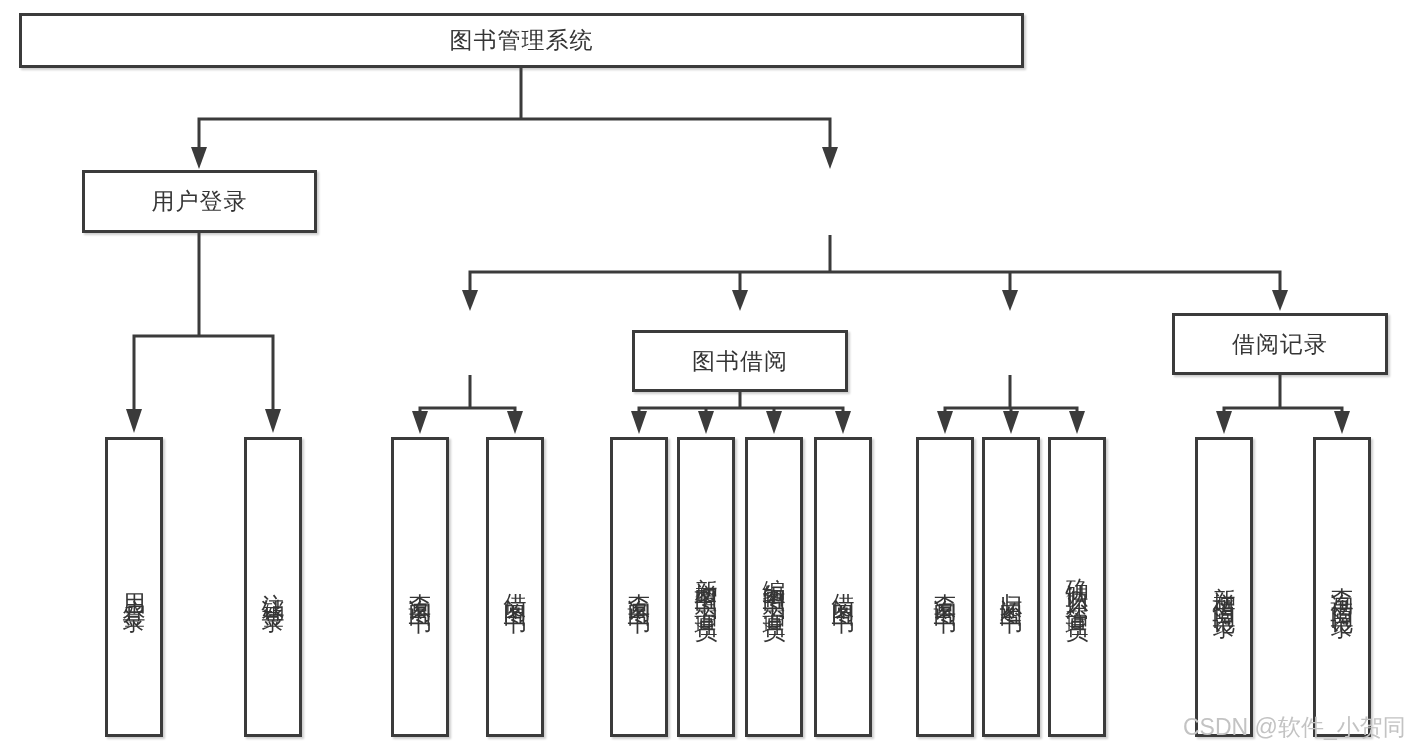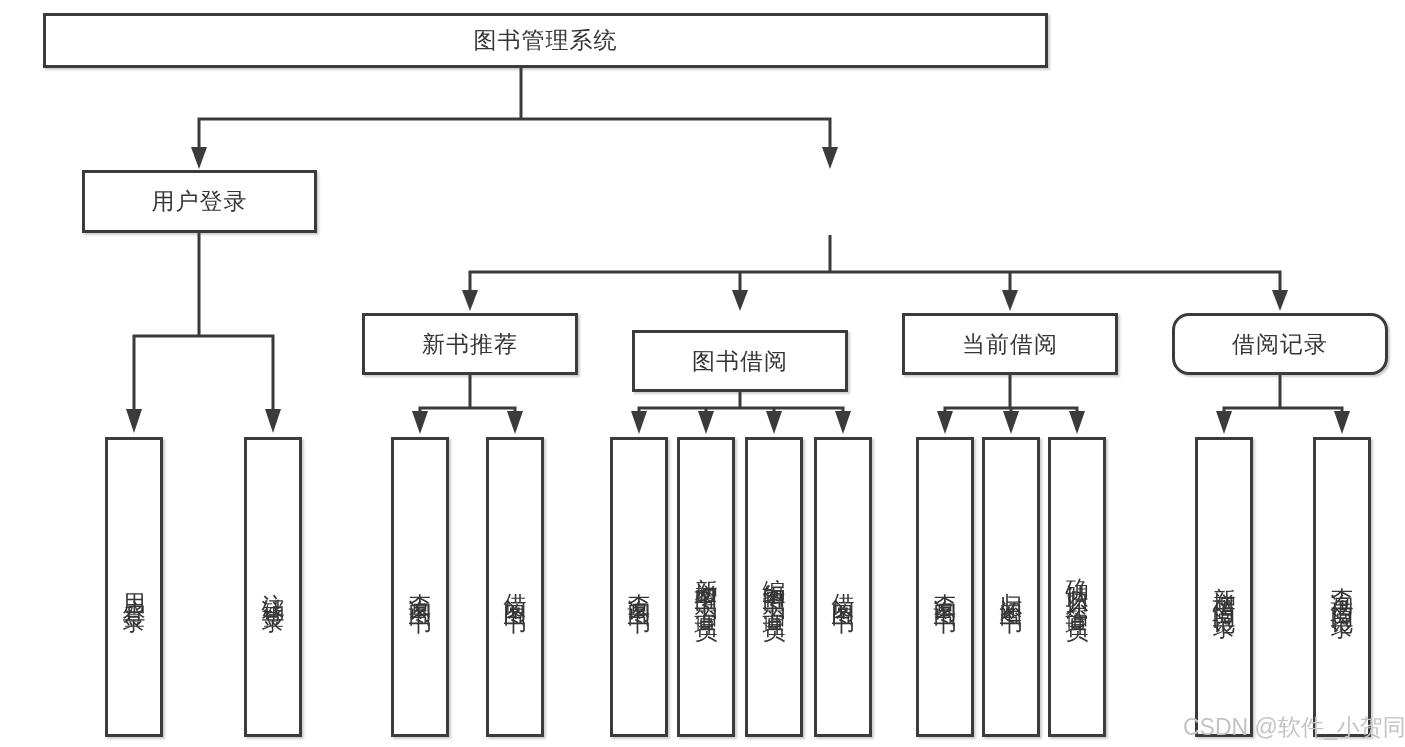--- a/index.html
+++ b/index.html
@@ -109,28 +109,26 @@
 
       <polygon points="937,411 953,411 945,434"></polygon>
       <polygon points="1003,411 1019,411 1011,434"></polygon>
       <polygon points="1069,411 1085,411 1077,434"></polygon>
 
       <polygon points="1216,411 1232,411 1224,434"></polygon>
       <polygon points="1334,411 1350,411 1342,434"></polygon>
     </g>
   </svg>
 
-  <div class="hbox" style="left:19px; top:13px; width:1005px; height:55px;margin-left:24px;">图书管理系统</div>
+  <div class="hbox" style="left:19px; top:13px; width:1005px; height:55px;">图书管理系统</div>
 
   <div class="hbox" style="left:82px; top:170px; width:235px; height:63px;">用户登录</div>
 
-  <div class="hbox" style="left:362px; top:313px; width:216px; height:62px;">新书推荐</div>
   <div class="hbox" style="left:632px; top:330px; width:216px; height:62px;">图书借阅</div>
-  <div class="hbox" style="left:902px; top:313px; width:216px; height:62px;">当前借阅</div>
-  <div class="hbox" style="left:1172px; top:313px; width:216px; height:62px;border-radius:17px;">借阅记录</div>
+  <div class="hbox" style="left:1172px; top:313px; width:216px; height:62px;">借阅记录</div>
 
   <div class="vbox" style="left:105px;">用户登录</div>
   <div class="vbox" style="left:244px;">注销登录</div>
 
   <div class="vbox" style="left:391px;">查询图书</div>
   <div class="vbox" style="left:486px;">借阅图书</div>
 
   <div class="vbox" style="left:610px;">查询图书</div>
   <div class="vbox" style="left:677px;">新增图书（管理员）</div>
   <div class="vbox" style="left:745px;">编辑图书（管理员）</div>

